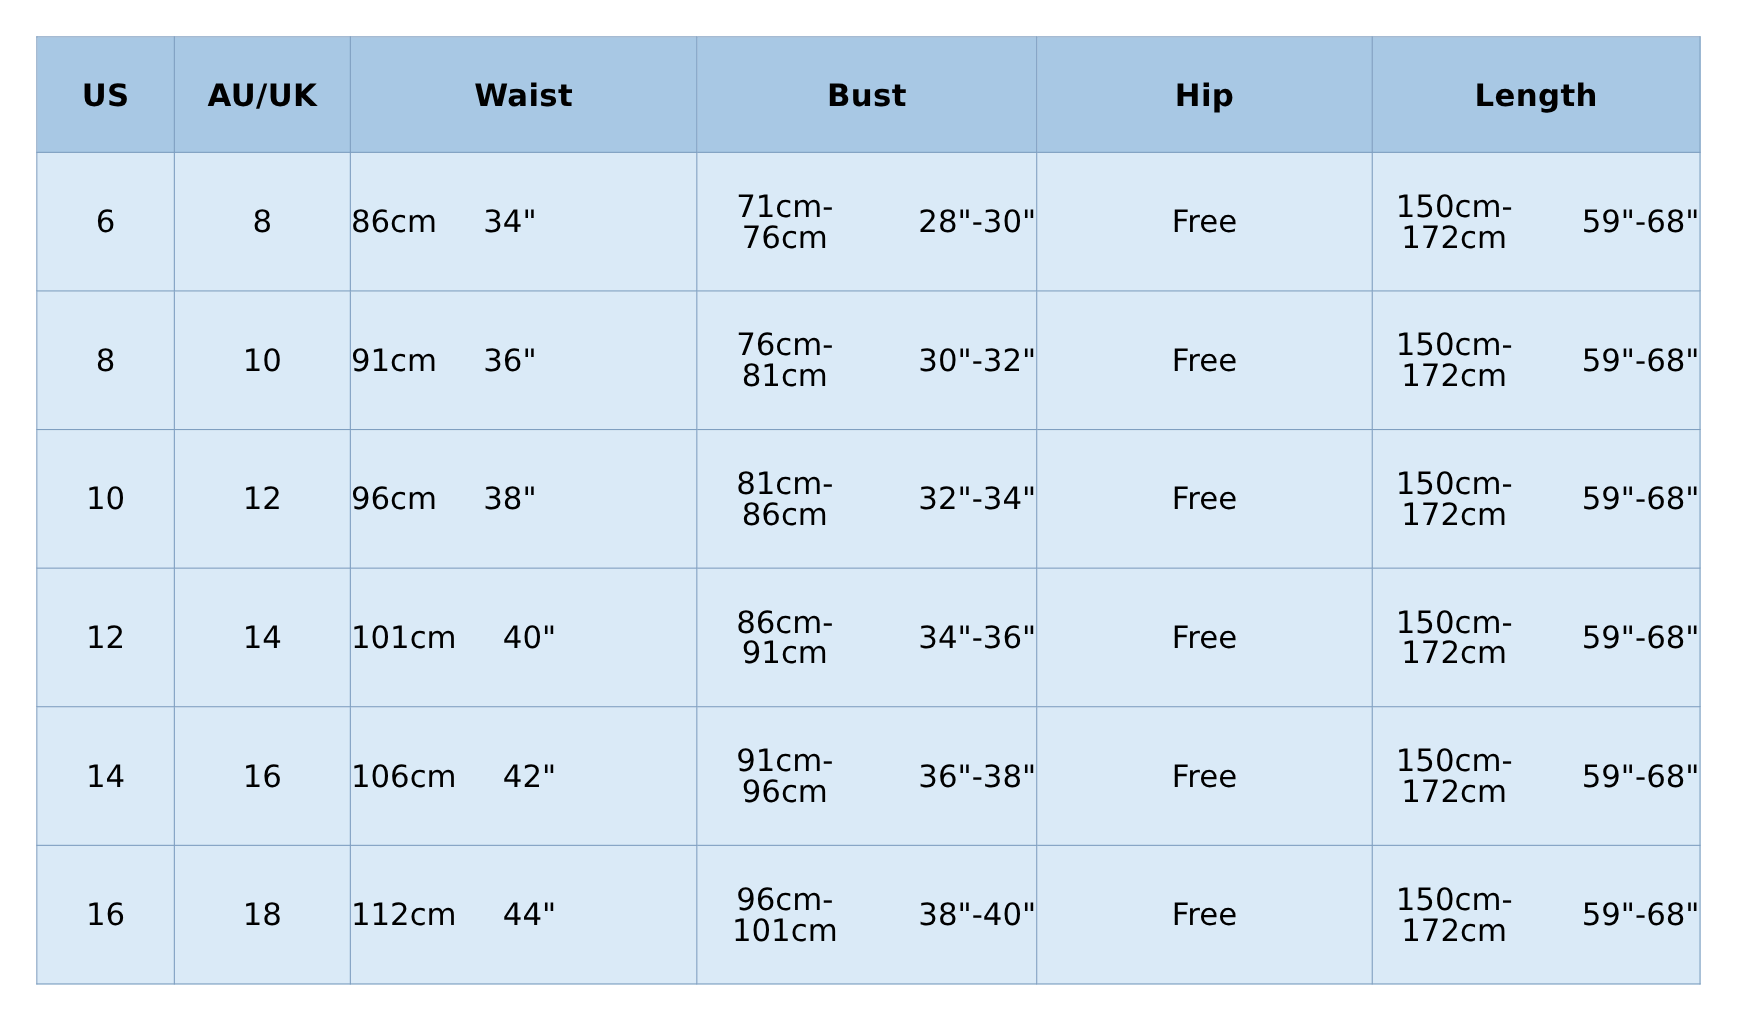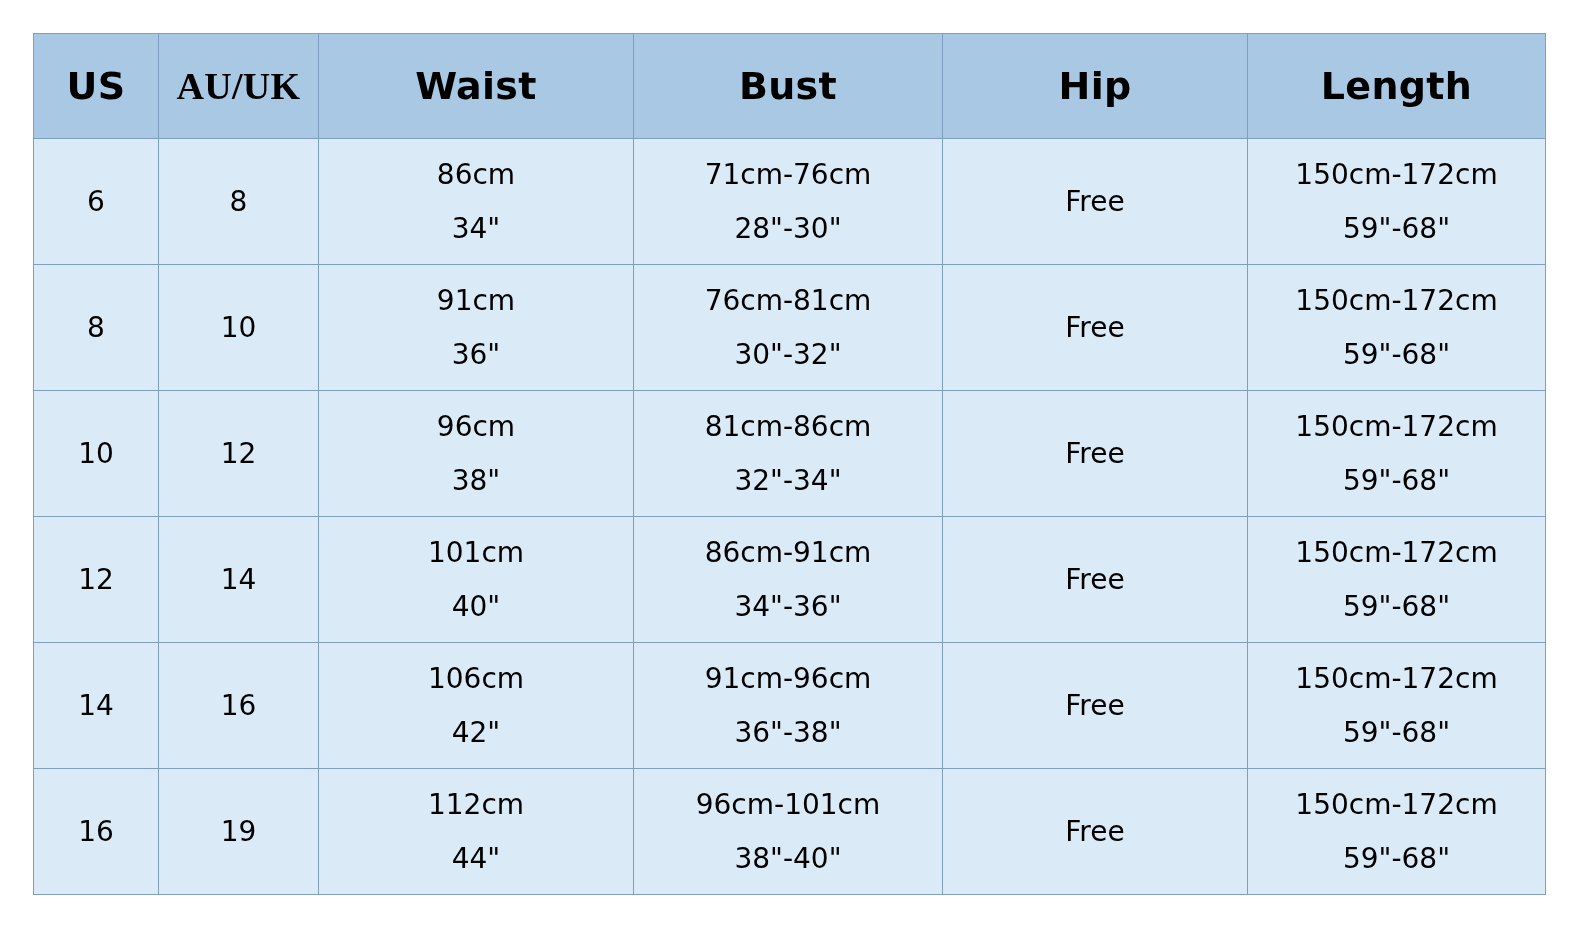--- a/index.html
+++ b/index.html
@@ -28,21 +28,21 @@
   table.size-table th,
   table.size-table td {
     border: 1px solid #7f9fc0;
     text-align: center;
     vertical-align: middle;
     padding: 0;
   }
   table.size-table thead th {
     background: #a8c8e4;
     font-weight: bold;
-    font-size: 38px;
+    font-size: 28px;
     height: 104px;
     letter-spacing: 0.3px;
   }
   table.size-table tbody td {
     background: #daeaf7;
     font-size: 28px;
     height: 125px;
   }
   
   col.c-us      { width: 125px; }
@@ -53,42 +53,40 @@
   col.c-length  { width: 298px; }
 
   .hdr-pair {
     display: flex;
     align-items: center;
     justify-content: center;
     height: 100%;
   }
   .two-line {
     display: flex;
-    flex-direction: column;
+    flex-direction: row;
     align-items: center;
-    justify-content: center;
     line-height: 1.0;
     height: 100%;
-    gap: 26px;
+    gap: 42px;
   }
   .two-line span {
     display: block;
   }
   .single-line {
     display: flex;
     align-items: center;
     justify-content: center;
     height: 100%;
   }
   th.th-us, th.th-auuk {
     border-right: none;
   }
   th.th-auuk {
     border-left: none;
-    font-family: Liberation Serif, serif;
   }
 </style>
 </head>
 <body>
 
 <div class="sheet">
   <table class="size-table">
     <colgroup>
       <col class="c-us">
       <col class="c-auuk">
@@ -269,21 +267,21 @@
             <span>59"-68"</span>
           </div>
         </td>
       </tr>
 
       <tr>
         <td>
             <div class="single-line">16</div>
           </td>
         <td>
-            <div class="single-line">19</div>
+            <div class="single-line">18</div>
           </td>
         <td>
           <div class="two-line">
             <span>112cm</span>
             <span>44"</span>
           </div>
         </td>
         <td>
           <div class="two-line">
             <span>96cm-101cm</span>

